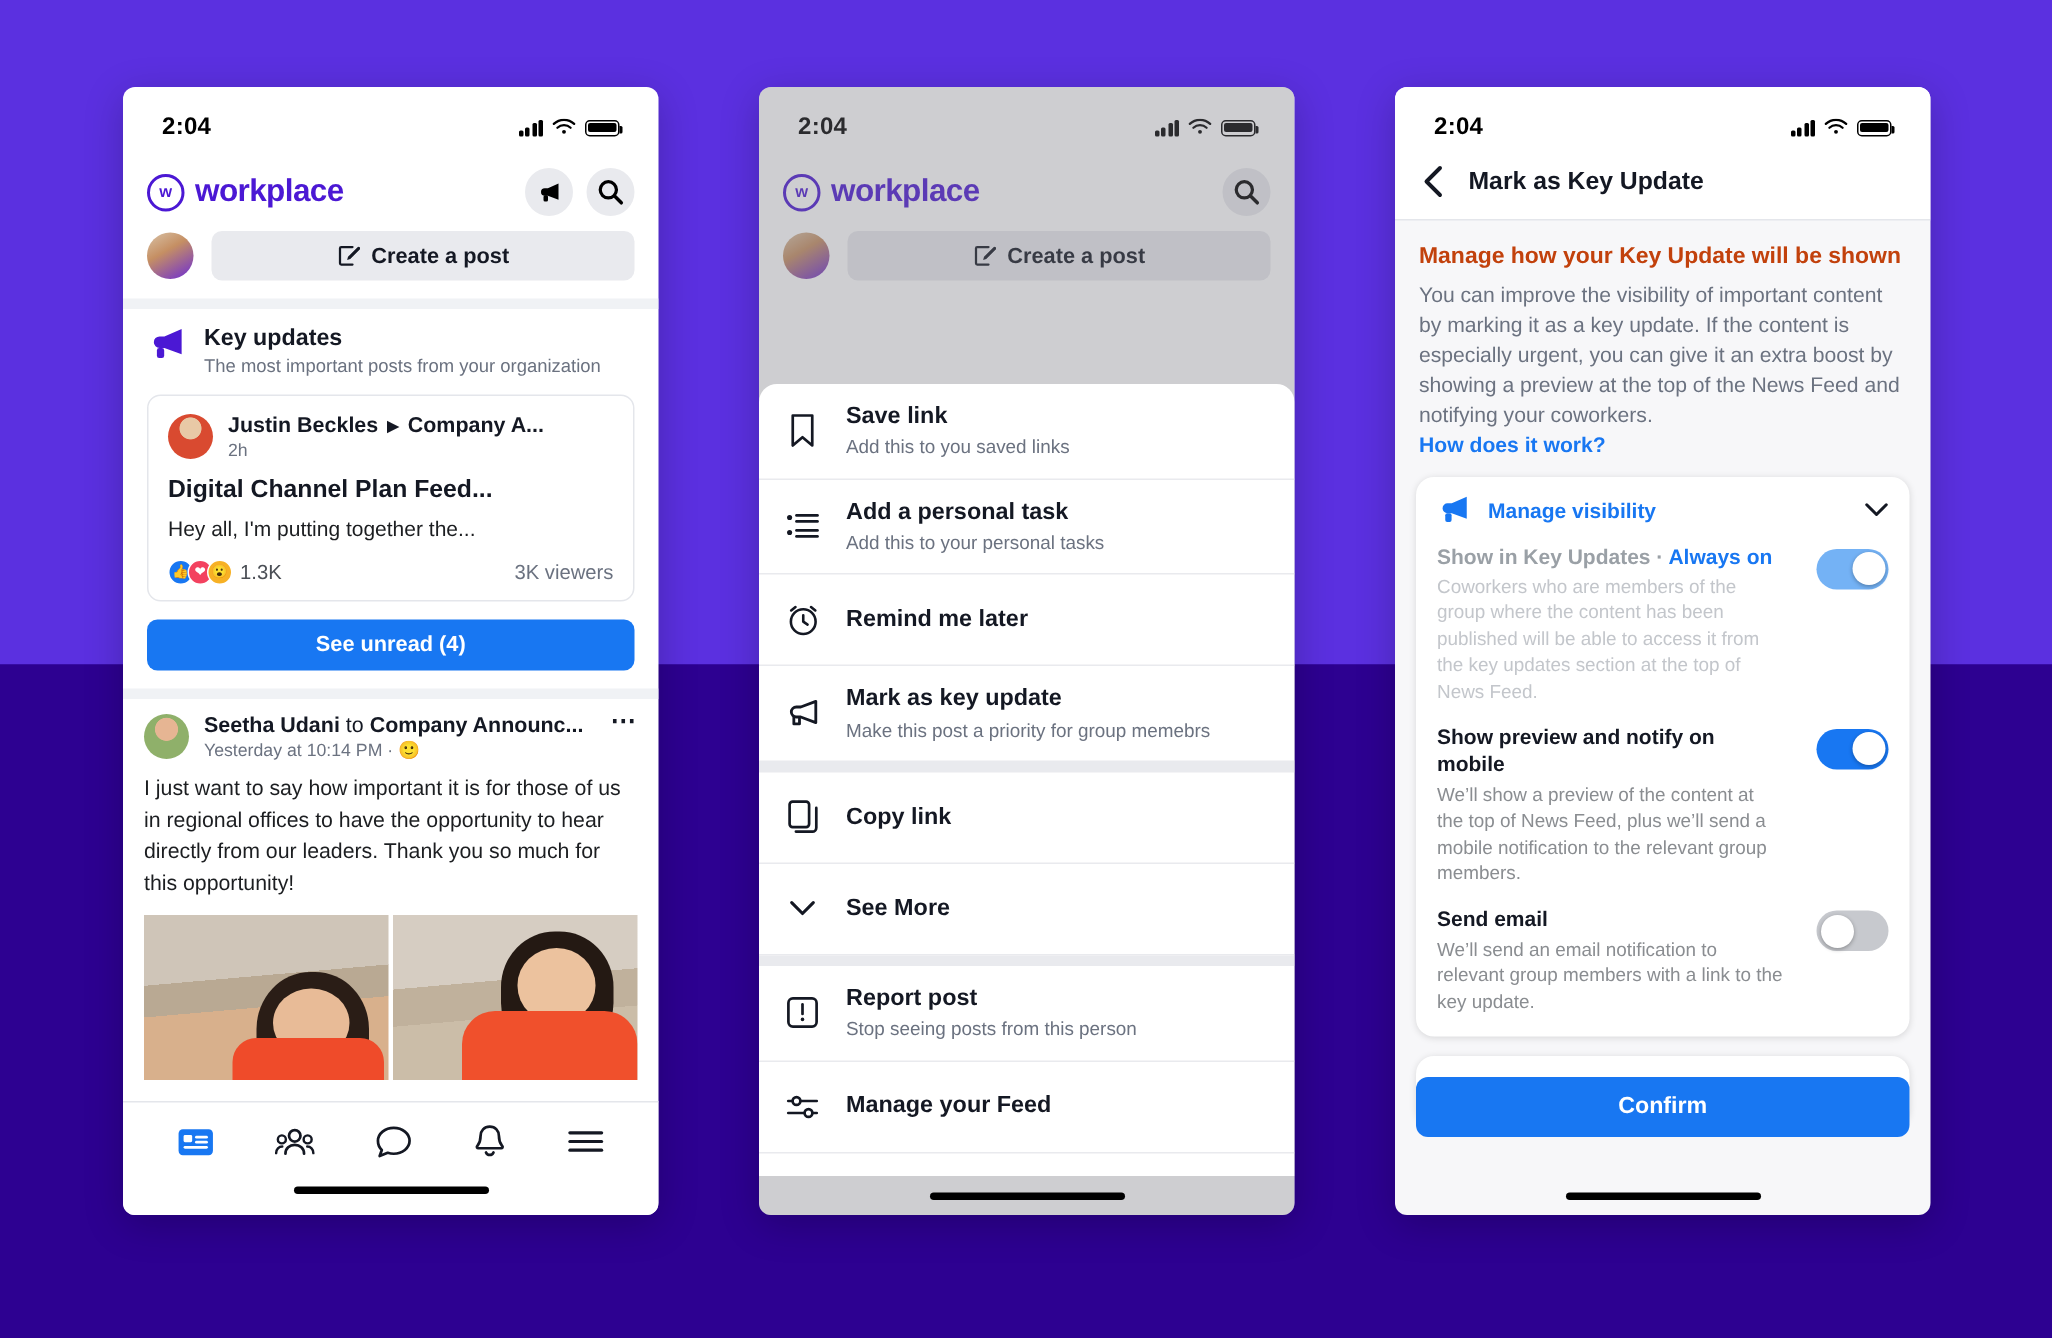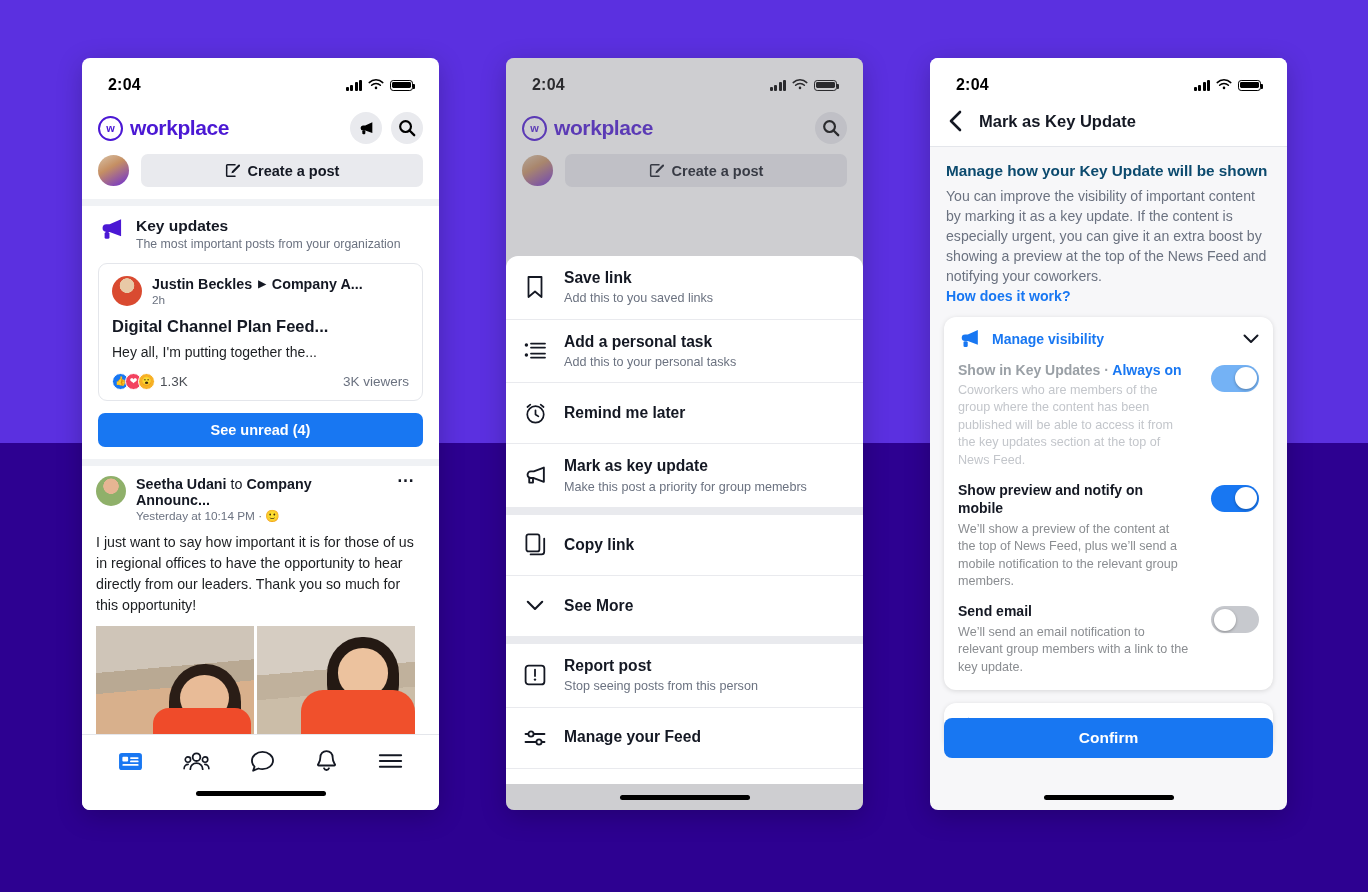--- a/index.html
+++ b/index.html
@@ -104,21 +104,21 @@
   .react-count{font-size:13.5px;color:#4b4f56;}
   .viewers{font-size:13.5px;color:#6b7280;}
 
   .see-unread {
     margin: 12px 16px 0 16px; height: 34px; background: #1877f2; border-radius: 7px;
     display:flex;align-items:center;justify-content:center;
     color:#fff; font-size:14.5px; font-weight:700;
   }
 
   
-  .feed-post { padding: 10px 24px 0 14px; }
+  .feed-post { padding: 10px 14px 0 14px; }
   .fp-head { display:flex; align-items:flex-start; gap:10px;}
   .fp-name { font-size:14.3px; color:#141823; font-weight:700;}
   .fp-name .to { font-weight:400; color:#141823;}
   .fp-meta { font-size:11.8px;color:#6b7280;margin-top:1px;}
   .dots { margin-left:auto; font-size:17px; color:#141823; line-height:.6; letter-spacing:1px; font-weight:700;}
   .fp-text { font-size:14.2px; color:#1c1e21; line-height:1.47; margin-top: 9px; }
   .fp-media { display:flex; gap:3px; margin-top: 11px; height:110px; }
   .fp-media > div { flex:1; position:relative; overflow:hidden; }
 
   
@@ -137,21 +137,21 @@
   .sheet-item{ display:flex; align-items:center; gap:16px; padding: 12px 16px; min-height: 61px; border-bottom:1px solid #e9eaee;}
   .sheet-item .si-icon{ width:26px; display:flex; align-items:center; justify-content:center; flex:0 0 auto;}
   .si-title{ font-size:15.6px; font-weight:700; color:#141823; line-height:1.3;}
   .si-sub{ font-size:12.6px; color:#6b7280; margin-top:2px; line-height:1.3;}
   .sheet-gap{ height: 7px; background:#e9eaee; }
 
   
   .p3-nav{ display:flex;align-items:center; gap:16px; padding: 6px 18px 14px 18px;}
   .p3-title{ font-size:16.5px; font-weight:700; color:#141823;}
   .p3-body{ padding: 14px 16px 0 16px; }
-  .p3-h{ font-size:15.3px;font-weight:700;color:#0c4a6e; line-height:1.35;}
+  .p3-h{ font-size:15.3px;font-weight:700;color:#c2410c; line-height:1.35;}
   .p3-p{ font-size:14.1px;color:#6b7280;line-height:1.42;margin-top:4px;}
   .p3-link{ font-size:14.1px;color:#1877f2;font-weight:700;margin-top:2px;display:inline-block;}
   .card {
     margin: 12px 14px 0 14px; background:#fff; border-radius:12px;
     box-shadow: 0 1px 5px rgba(0,0,0,0.13); padding: 12px 14px 14px 14px;
   }
   .card-head{ display:flex; align-items:center; gap:11px; }
   .card-head .ch-title{ font-size:14px; font-weight:700; color:#1877f2; flex:1;}
   .opt-row{ display:flex; gap:22px; align-items:flex-start; margin-top: 12px;}
   .opt-text{flex:1;}

